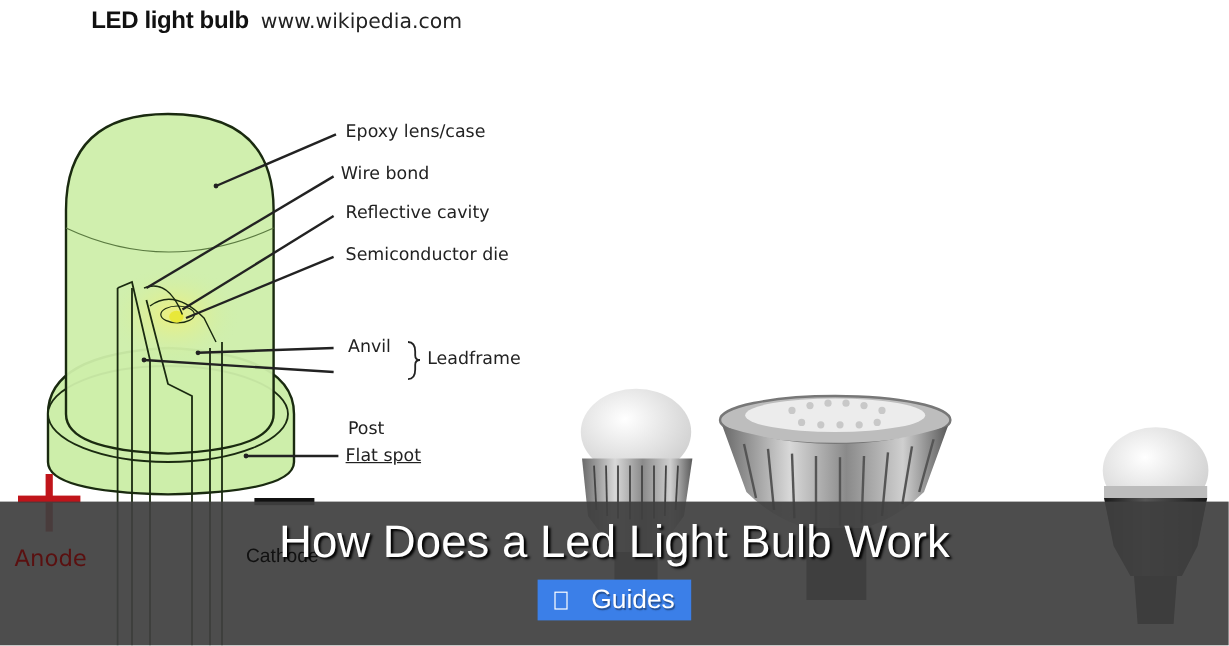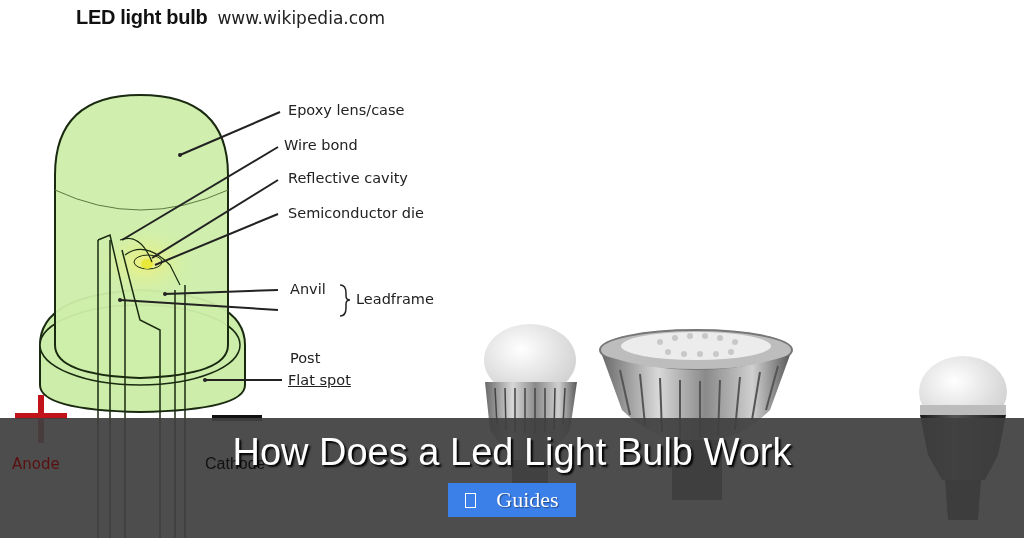--- a/index.html
+++ b/index.html
@@ -4,24 +4,24 @@
 <style>
   html, body { margin:0; padding:0; }
   body { width:1024px; height:538px; position:relative; overflow:hidden; background:#ffffff; font-family:"DejaVu Sans", sans-serif; }
   .stage { position:absolute; left:0; top:0; width:1024px; height:494px; }
   .hdr { position:absolute; left:76px; top:6px; font-size:19px; color:#111; white-space:nowrap; }
   .hdr .bold { font-family:"Liberation Sans", sans-serif; font-weight:bold; font-size:20px; letter-spacing:-0.3px; }
   .hdr .url { font-family:"DejaVu Sans", sans-serif; font-size:17px; color:#222; margin-left:4px; }
   .lbl { position:absolute; font-family:"DejaVu Sans", sans-serif; font-size:14.5px; color:#222; white-space:nowrap; }
   svg { position:absolute; left:0; top:0; }
   .overlay { position:absolute; left:0; top:418px; width:1024px; height:120px; background:rgba(64,64,64,0.93); }
-  .anode { position:absolute; left:12px; top:455px; font-size:15px; color:#5a1010; font-family:"DejaVu Sans", sans-serif; }
+  .anode { position:absolute; left:12px; top:455px; font-size:19px; color:#5a1010; font-family:"DejaVu Sans", sans-serif; }
   .cathode { position:absolute; left:205px; top:455px; font-size:16px; color:#111; font-family:Liberation Sans, sans-serif; }
   .title { position:absolute; left:0; width:1024px; top:431px; text-align:center; font-family:"Liberation Sans", sans-serif; font-size:38px; color:#ffffff; text-shadow:2px 2px 2px #000; white-space:nowrap; }
-  .badge { position:absolute; left:448px; top:483px; width:128px; height:34px; background:#3b7fe8; color:#fff; font-family:Liberation Serif, serif; font-size:22px; display:flex; align-items:center; justify-content:center; gap:20px; text-shadow:1px 1px 1px rgba(0,0,0,0.4); }
+  .badge { position:absolute; left:448px; top:483px; width:128px; height:34px; background:#3b7fe8; color:#fff; font-family:Liberation Sans, sans-serif; font-size:22px; display:flex; align-items:center; justify-content:center; gap:20px; text-shadow:1px 1px 1px rgba(0,0,0,0.4); }
   .badge .ico { display:inline-block; width:11px; height:15px; border:1.5px solid #fff; box-sizing:border-box; }
 </style>
 </head>
 <body>
 
 <div class="stage">
 
   <div class="hdr">
     <span class="bold">LED light bulb</span>
     <span class="url">www.wikipedia.com</span>

